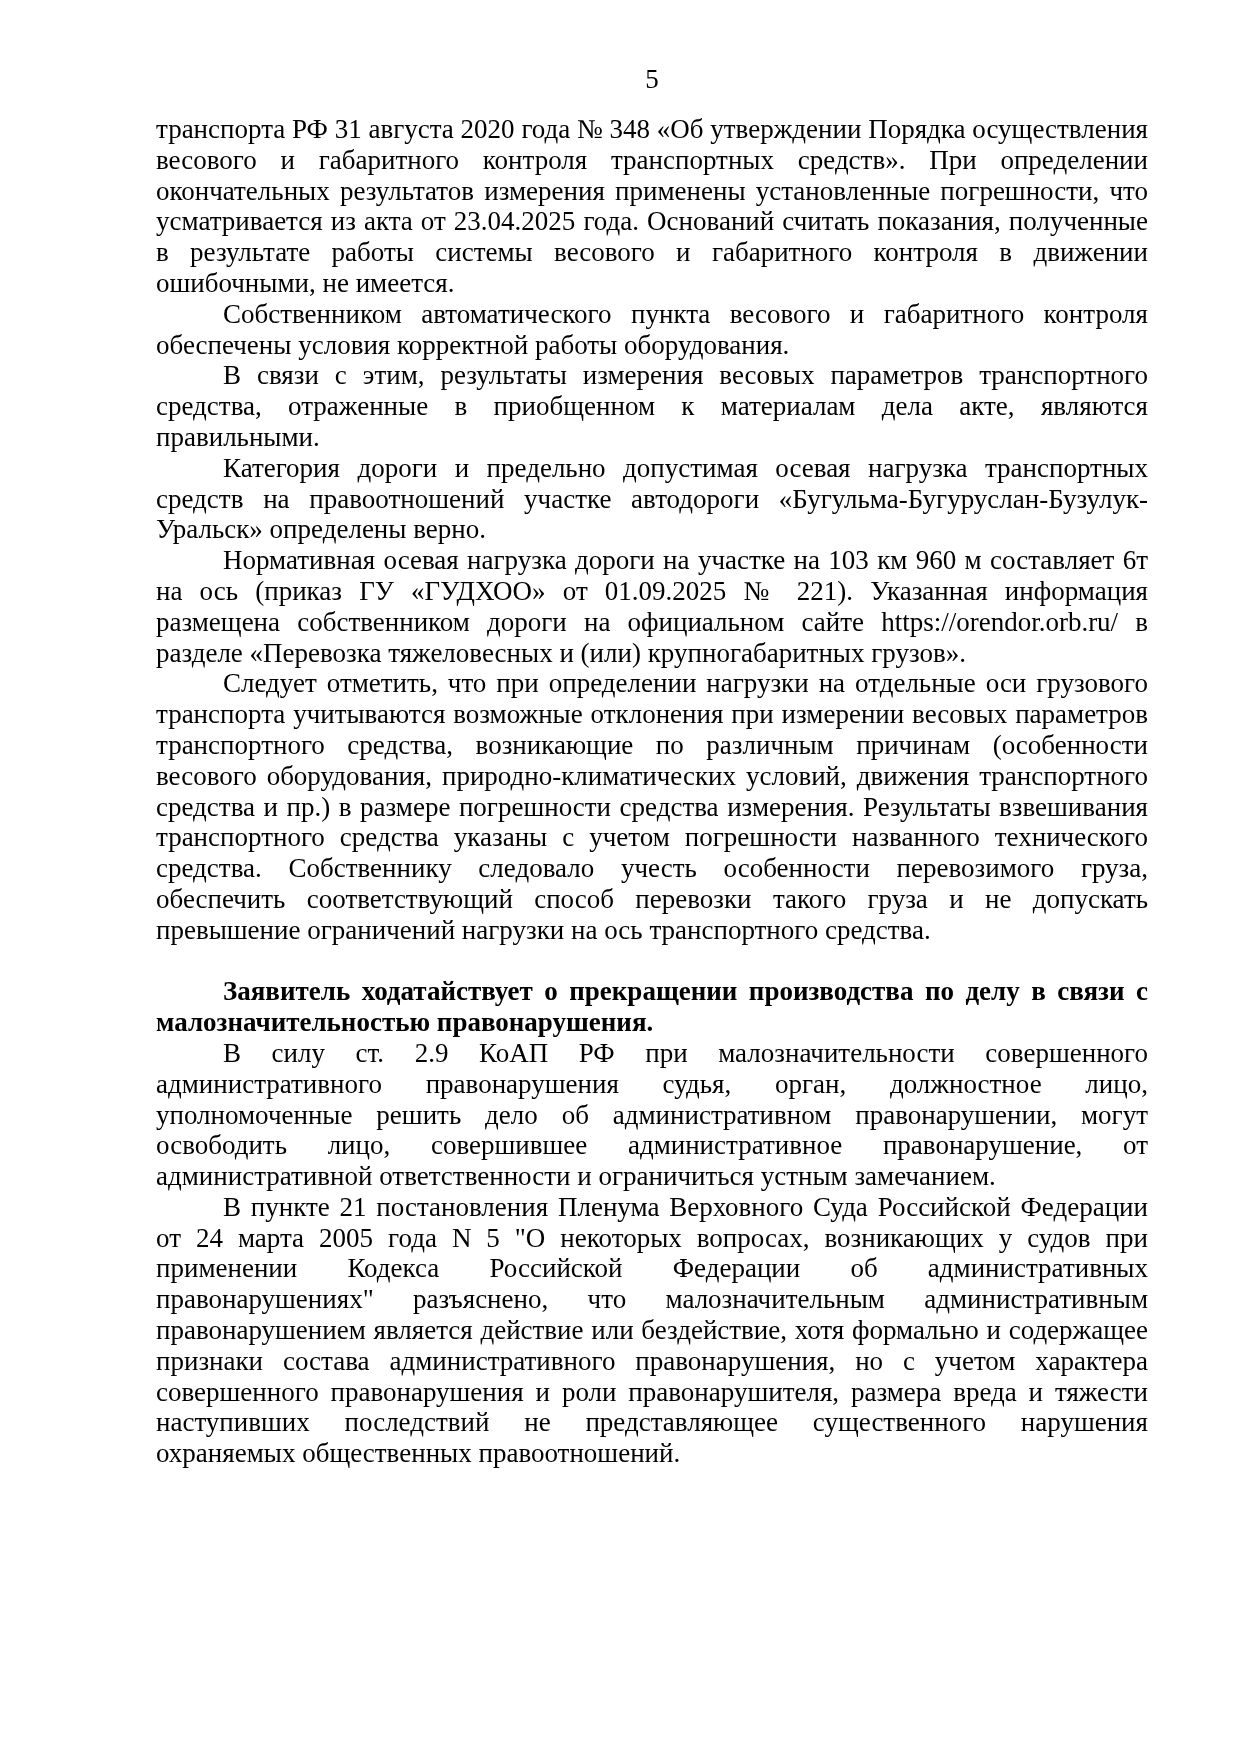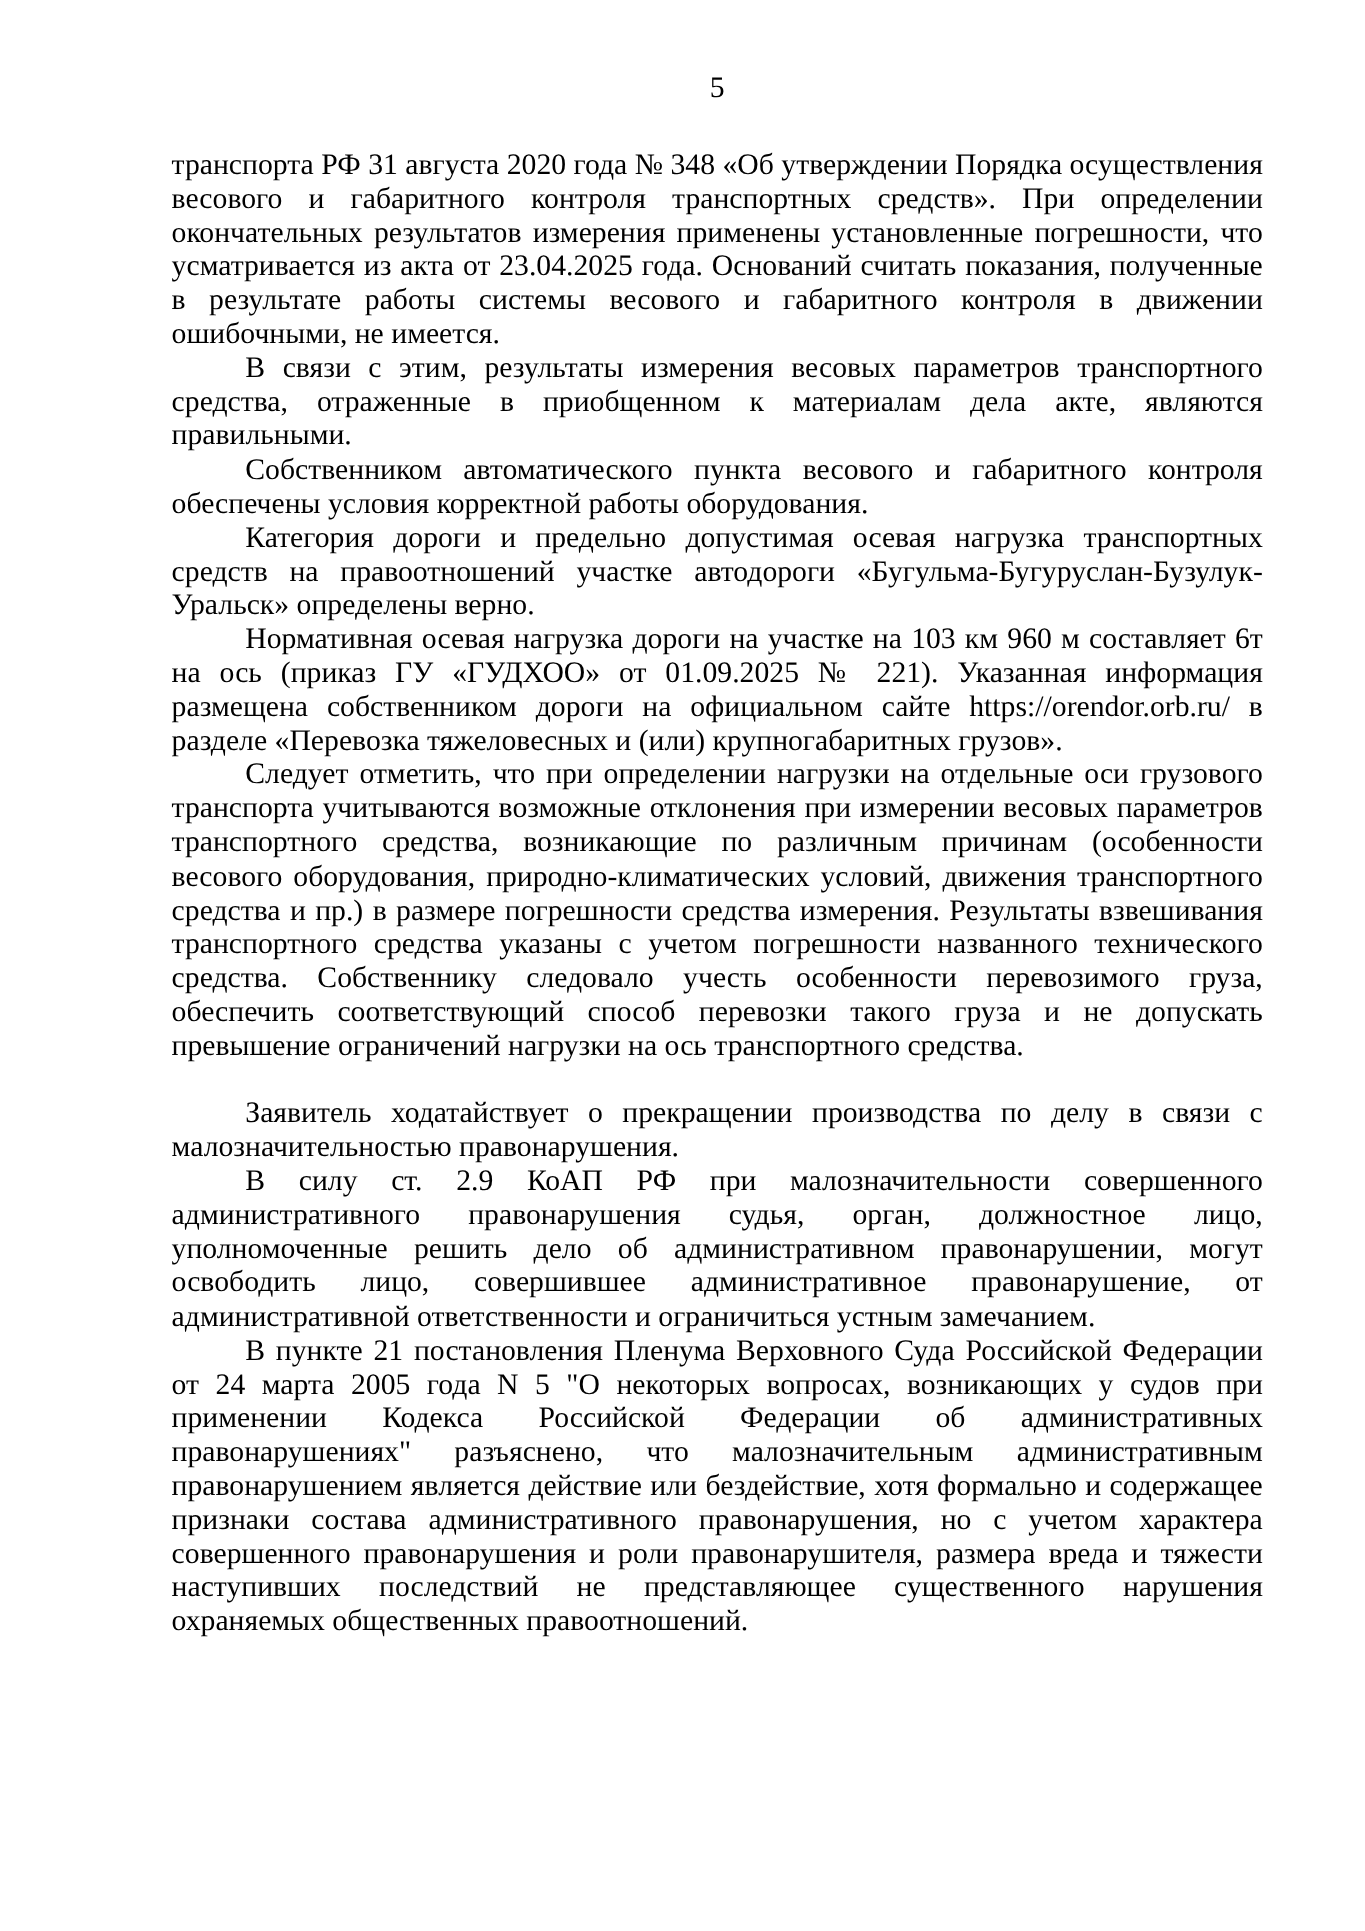--- a/index.html
+++ b/index.html
@@ -26,53 +26,54 @@
     position: absolute;
     top: 64px;
     left: 156px;
     width: 992px;
     text-align: center;
     font-size: 27px;
     line-height: 31px;
   }
   .content {
     position: absolute;
-    top: 134px;
+    top: 114px;
     left: 156px;
     width: 992px;
     font-size: 27px;
     line-height: 30.8px;
     text-align: justify;
   }
   .content p {
     margin: 0;
     padding: 0;
     text-indent: 67px;
   }
   .content p.no-indent {
     text-indent: 0;
   }
   .content p.gap-before {
     margin-top: 30.8px;
+    font-weight: bold;
   }
   .content p.justify-last {
     text-align-last: justify;
   }
 </style>
 </head>
 <body>
 
 <div class="page">
 
   <div class="page-number">5</div>
 
   <div class="content">
     <p class="no-indent">транспорта РФ 31 августа 2020 года № 348 «Об утверждении Порядка осуществления весового и габаритного контроля транспортных средств». При определении окончательных результатов измерения применены установленные погрешности, что усматривается из акта от 23.04.2025 года. Оснований считать показания, полученные в результате работы системы весового и габаритного контроля в движении ошибочными, не имеется.</p>
+    <p>Собственником автоматического пункта весового и габаритного контроля обеспечены условия корректной работы оборудования.</p>
     <p>В связи с этим, результаты измерения весовых параметров транспортного средства, отраженные в приобщенном к материалам дела акте, являются правильными.</p>
-    <p>Собственником автоматического пункта весового и габаритного контроля обеспечены условия корректной работы оборудования.</p>
     <p>Категория дороги и предельно допустимая осевая нагрузка транспортных средств на правоотношений участке автодороги «Бугульма-Бугуруслан-Бузулук-Уральск» определены верно.</p>
     <p>Нормативная осевая нагрузка дороги на участке на 103 км 960 м составляет 6т на ось (приказ ГУ «ГУДХОО» от 01.09.2025 № 221). Указанная информация размещена собственником дороги на официальном сайте https://orendor.orb.ru/ в разделе «Перевозка тяжеловесных и (или) крупногабаритных грузов».</p>
     <p>Следует отметить, что при определении нагрузки на отдельные оси грузового транспорта учитываются возможные отклонения при измерении весовых параметров транспортного средства, возникающие по различным причинам (особенности весового оборудования, природно-климатических условий, движения транспортного средства и пр.) в размере погрешности средства измерения. Результаты взвешивания транспортного средства указаны с учетом погрешности названного технического средства. Собственнику следовало учесть особенности перевозимого груза, обеспечить соответствующий способ перевозки такого груза и не допускать превышение ограничений нагрузки на ось транспортного средства.</p>
     <p class="gap-before">Заявитель ходатайствует о прекращении производства по делу в связи с малозначительностью правонарушения.</p>
     <p>В силу ст. 2.9 КоАП РФ при малозначительности совершенного административного правонарушения судья, орган, должностное лицо, уполномоченные решить дело об административном правонарушении, могут освободить лицо, совершившее административное правонарушение, от административной ответственности и ограничиться устным замечанием.</p>
     <p>В пункте 21 постановления Пленума Верховного Суда Российской Федерации от 24 марта 2005 года N 5 "О некоторых вопросах, возникающих у судов при применении Кодекса Российской Федерации об административных правонарушениях" разъяснено, что малозначительным административным правонарушением является действие или бездействие, хотя формально и содержащее признаки состава административного правонарушения, но с учетом характера совершенного правонарушения и роли правонарушителя, размера вреда и тяжести наступивших последствий не представляющее существенного нарушения охраняемых общественных правоотношений.</p>
   </div>
 
 </div>
 

